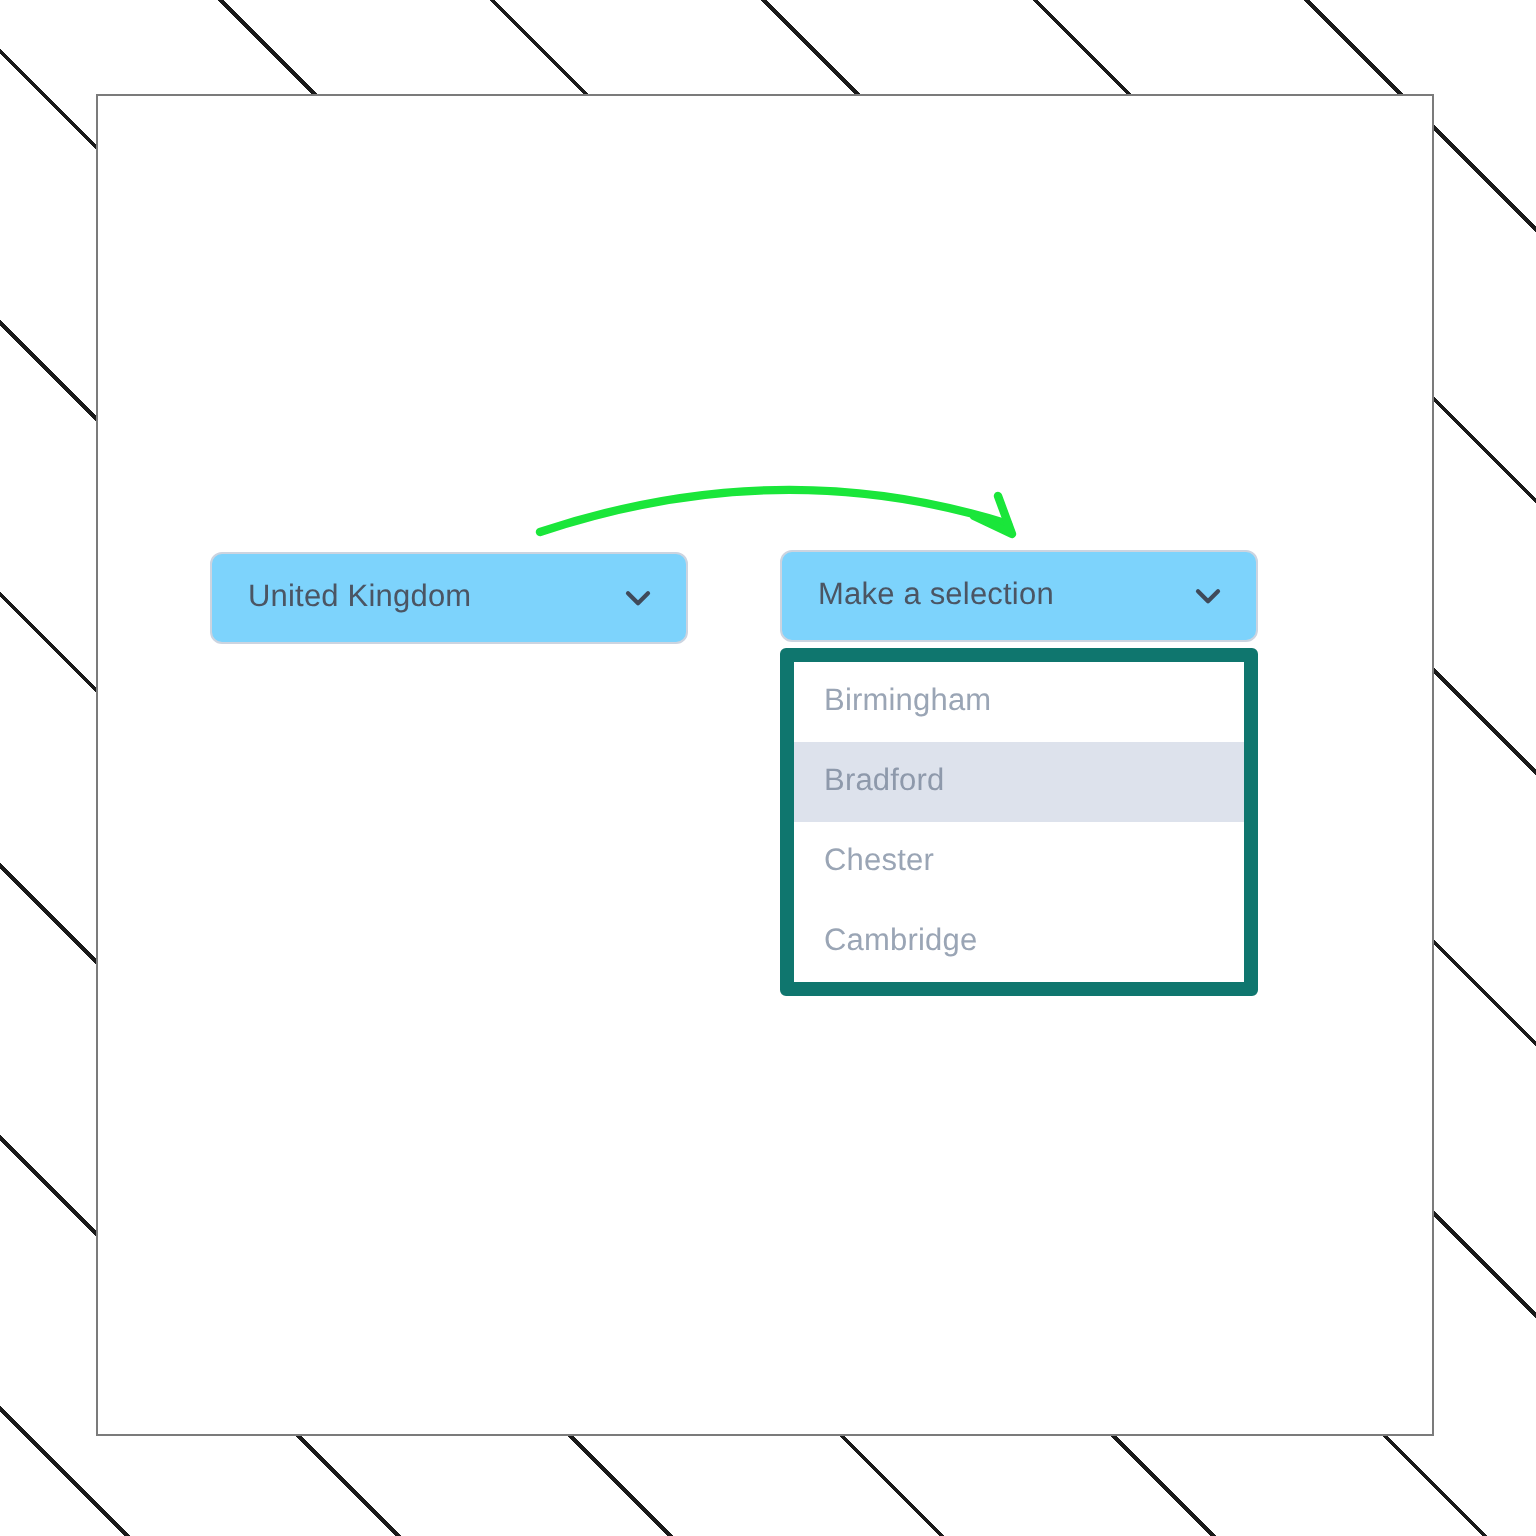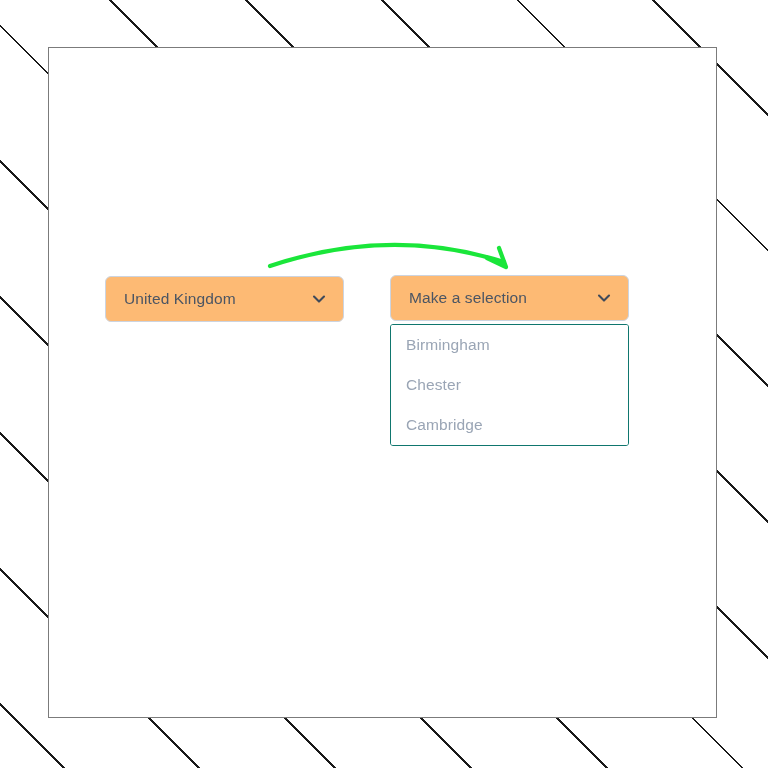--- a/index.html
+++ b/index.html
@@ -53,21 +53,21 @@
     top: 0;
     width: 768px;
     height: 768px;
     pointer-events: none;
   }
 
   
   .select-control {
     position: absolute;
     box-sizing: border-box;
-    background: #fdba74;
+    background: #7dd3fc;
     border: 1px solid #ccd4e0;
     border-radius: 6px;
     display: flex;
     align-items: center;
     justify-content: space-between;
     padding: 0 16px 0 18px;
   }
 
   #country-select {
     left: 105px;
@@ -99,21 +99,21 @@
   }
 
   
   #city-option-list {
     position: absolute;
     left: 390px;
     top: 324px;
     width: 239px;
     box-sizing: border-box;
     background: #ffffff;
-    border: 1px solid #0f766e;
+    border: 7px solid #0f766e;
     border-radius: 3px;
     padding: 0;
     overflow: hidden;
   }
 
   .option-item {
     height: 40px;
     display: flex;
     align-items: center;
     padding-left: 15px;
@@ -151,20 +151,23 @@
     <svg class="chevron-icon" viewBox="0 0 16 16">
       <path d="M3 5.6 L8 10.6 L13 5.6" fill="none" stroke="#3f4a5a" stroke-width="2.1" stroke-linecap="round" stroke-linejoin="round"></path>
     </svg>
   </span>
 </div>
 
 <div id="city-option-list">
   <div class="option-item">
     <span>Birmingham</span>
   </div>
+  <div class="option-item is-highlighted">
+    <span>Bradford</span>
+  </div>
   <div class="option-item">
     <span>Chester</span>
   </div>
   <div class="option-item">
     <span>Cambridge</span>
   </div>
 </div>
 
 <svg id="annotation-arrow" viewBox="0 0 768 768">
   <path id="arrow-arc" d="M 270 266 Q 390 226 504 262" fill="none" stroke="#1ae63a" stroke-width="4.2" stroke-linecap="round"></path>

